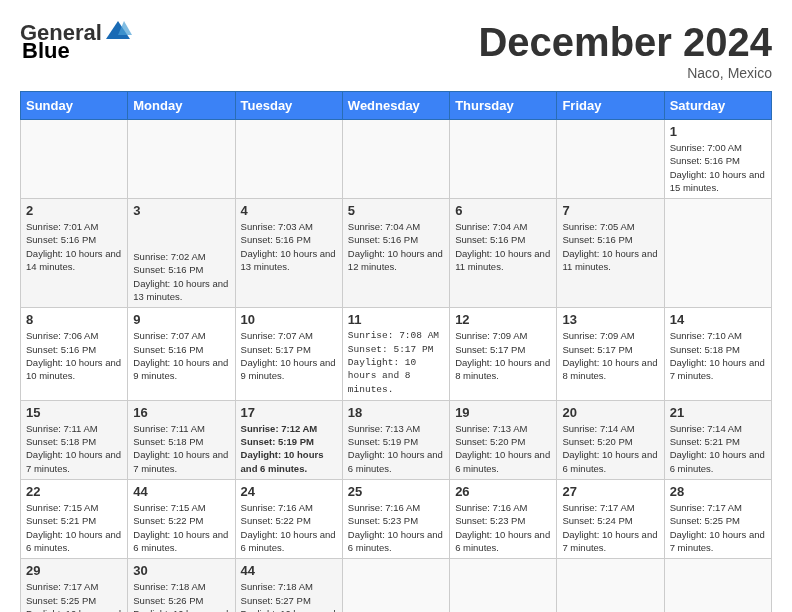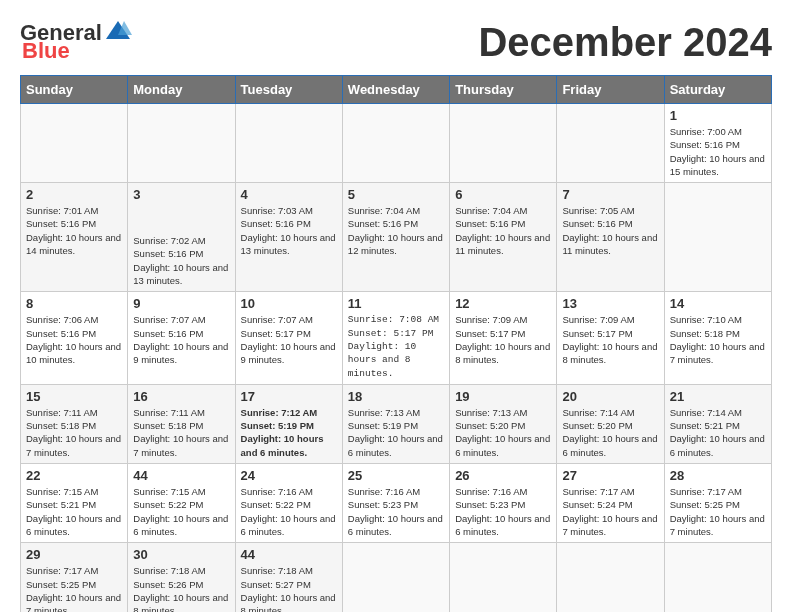--- a/index.html
+++ b/index.html
@@ -30,21 +30,21 @@
     }
     .location {
       font-size: 14px;
       color: #555;
     }
     .calendar {
       width: 100%;
       border-collapse: collapse;
     }
     .calendar th {
-      background-color: #737373;
+      background-color: #3b82f6;
       color: #fff;
       font-size: 13px;
       font-weight: bold;
       padding: 6px 5px;
       text-align: left;
       border: 1px solid #2a6db5;
     }
     .calendar td {
       border: 1px solid #ccc;
       vertical-align: top;
@@ -78,25 +78,26 @@
 <div class="header">
   <div class="logo">
     <div style="display:flex;flex-direction:column;align-items:flex-start;">
       <div style="display:flex;align-items:center;">
         <span style="font-size:22px;font-weight:bold;color:#333;text-align:right;">General</span>
         <svg width="28" height="28" viewBox="0 0 28 28" style="margin-left:2px;margin-top:-4px;">
           <polygon points="14,4 26,22 2,22" fill="#1a6bb5"></polygon>
           <polygon points="20,4 28,18 14,18" fill="#4a9fd5" opacity="0.7"></polygon>
         </svg>
       </div>
-      <span style="font-size:22px;font-weight:bold;color:#ef4444;margin-top:-8px;margin-left:2px;">Blue</span>
+      <span style="font-size:22px;font-weight:bold;color:#000000;margin-top:-8px;margin-left:2px;">Blue</span>
     </div>
   </div>
   <div class="title-block">
     <div class="month-title">December 2024</div>
+    <div class="location">Naco, Mexico</div>
   </div>
 </div>
 
 <table class="calendar">
   <thead>
     <tr>
     <th>Sunday</th>
         <th>Monday</th>
         <th>Tuesday</th>
         <th>Wednesday</th>

